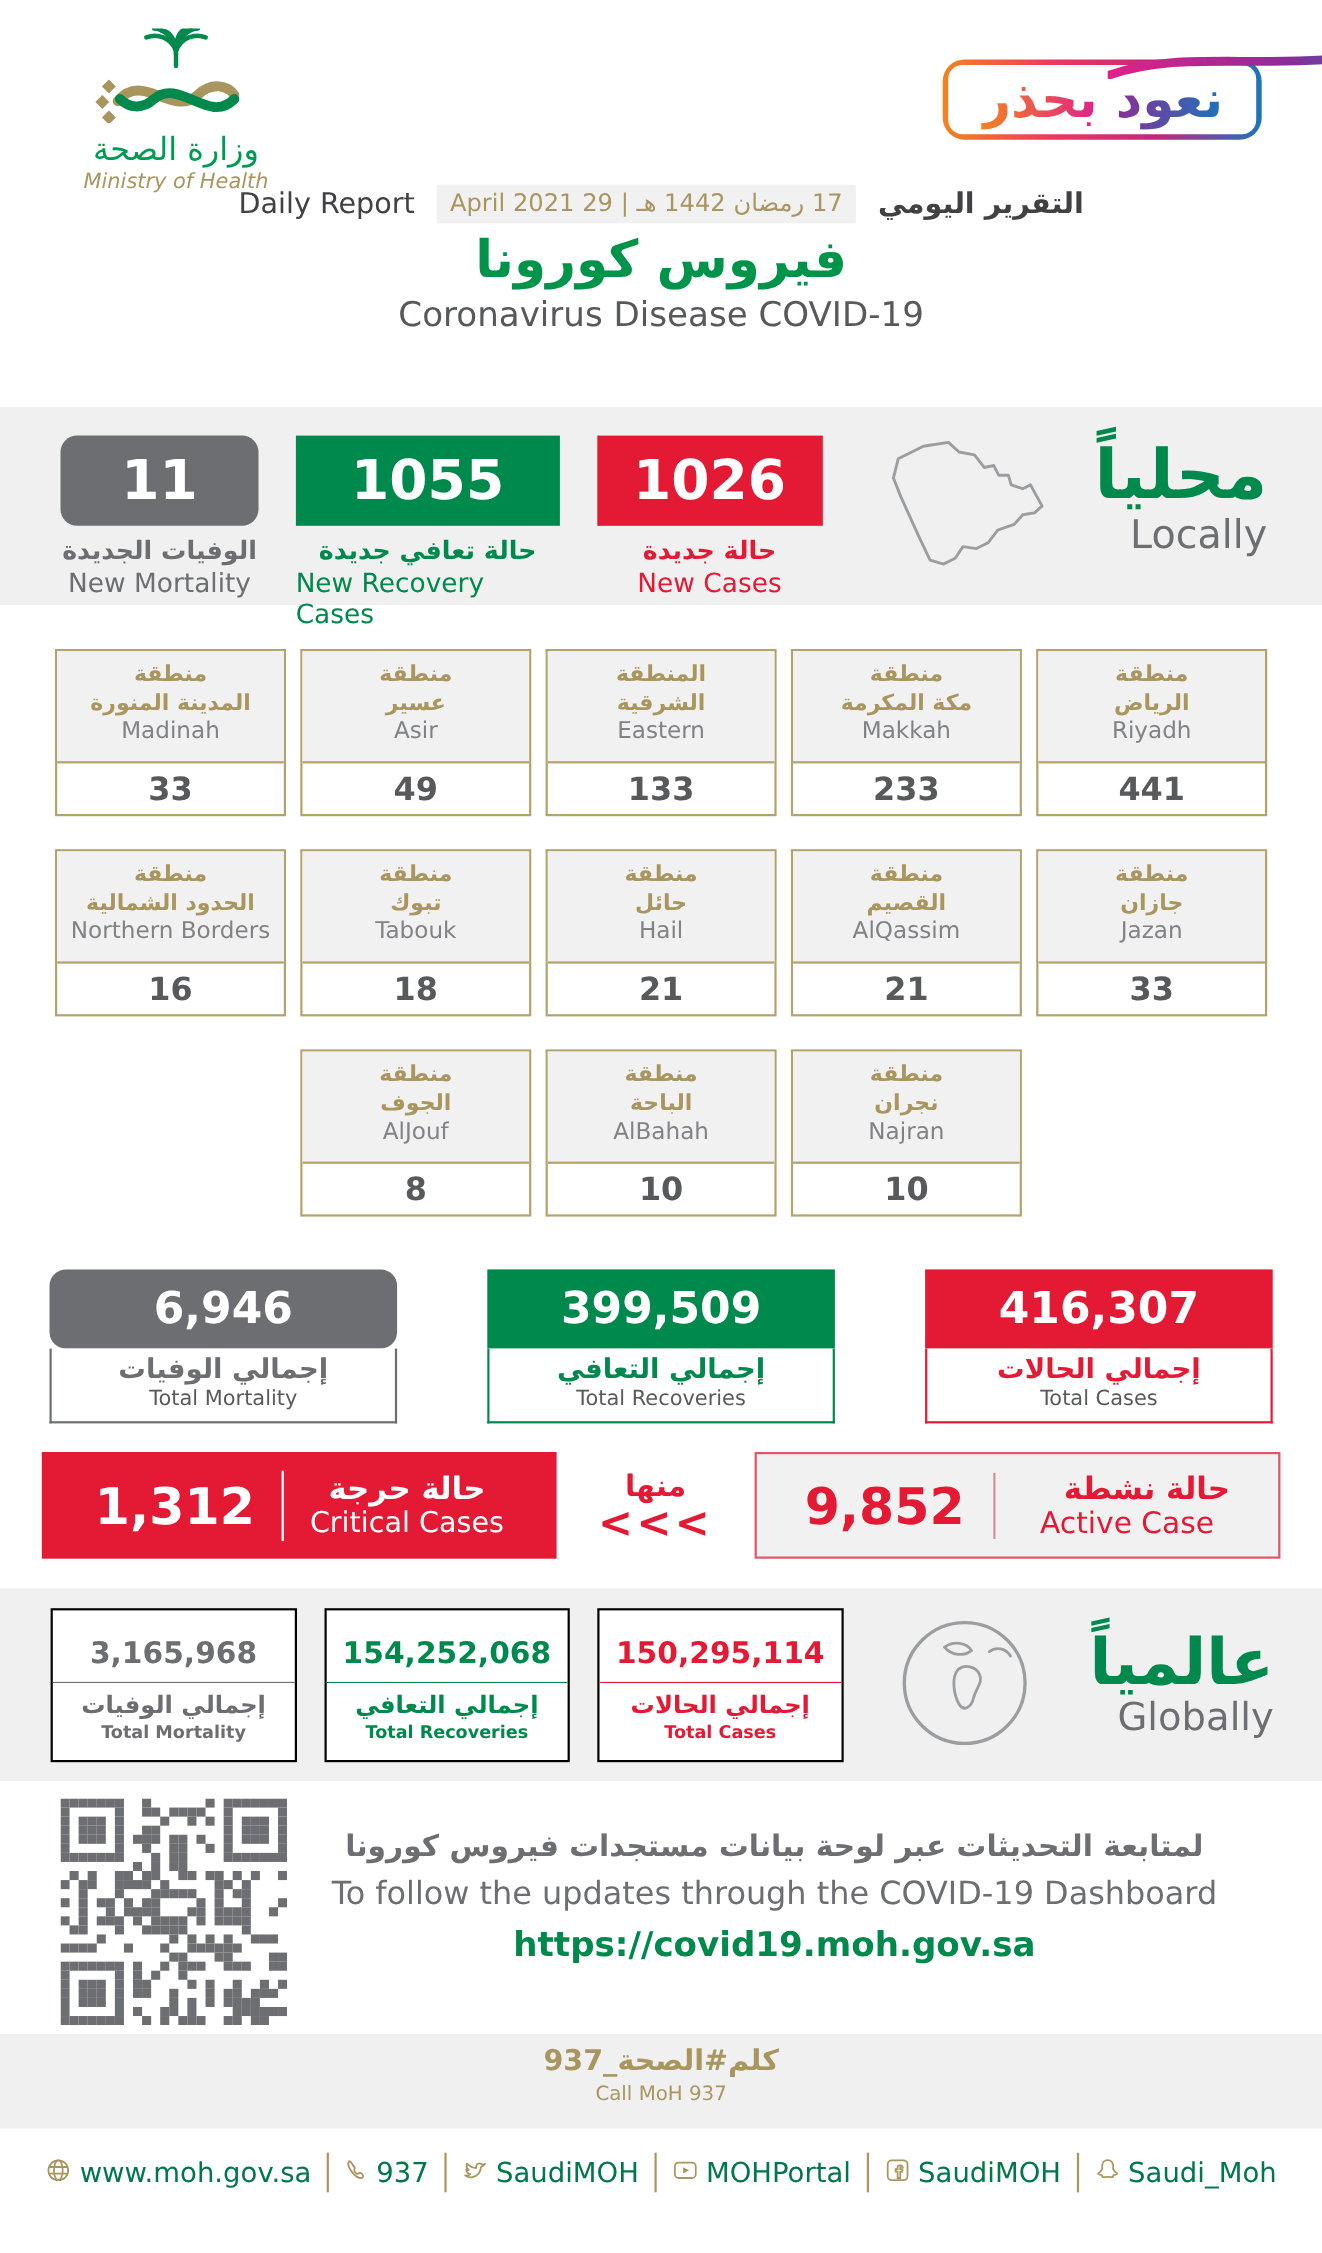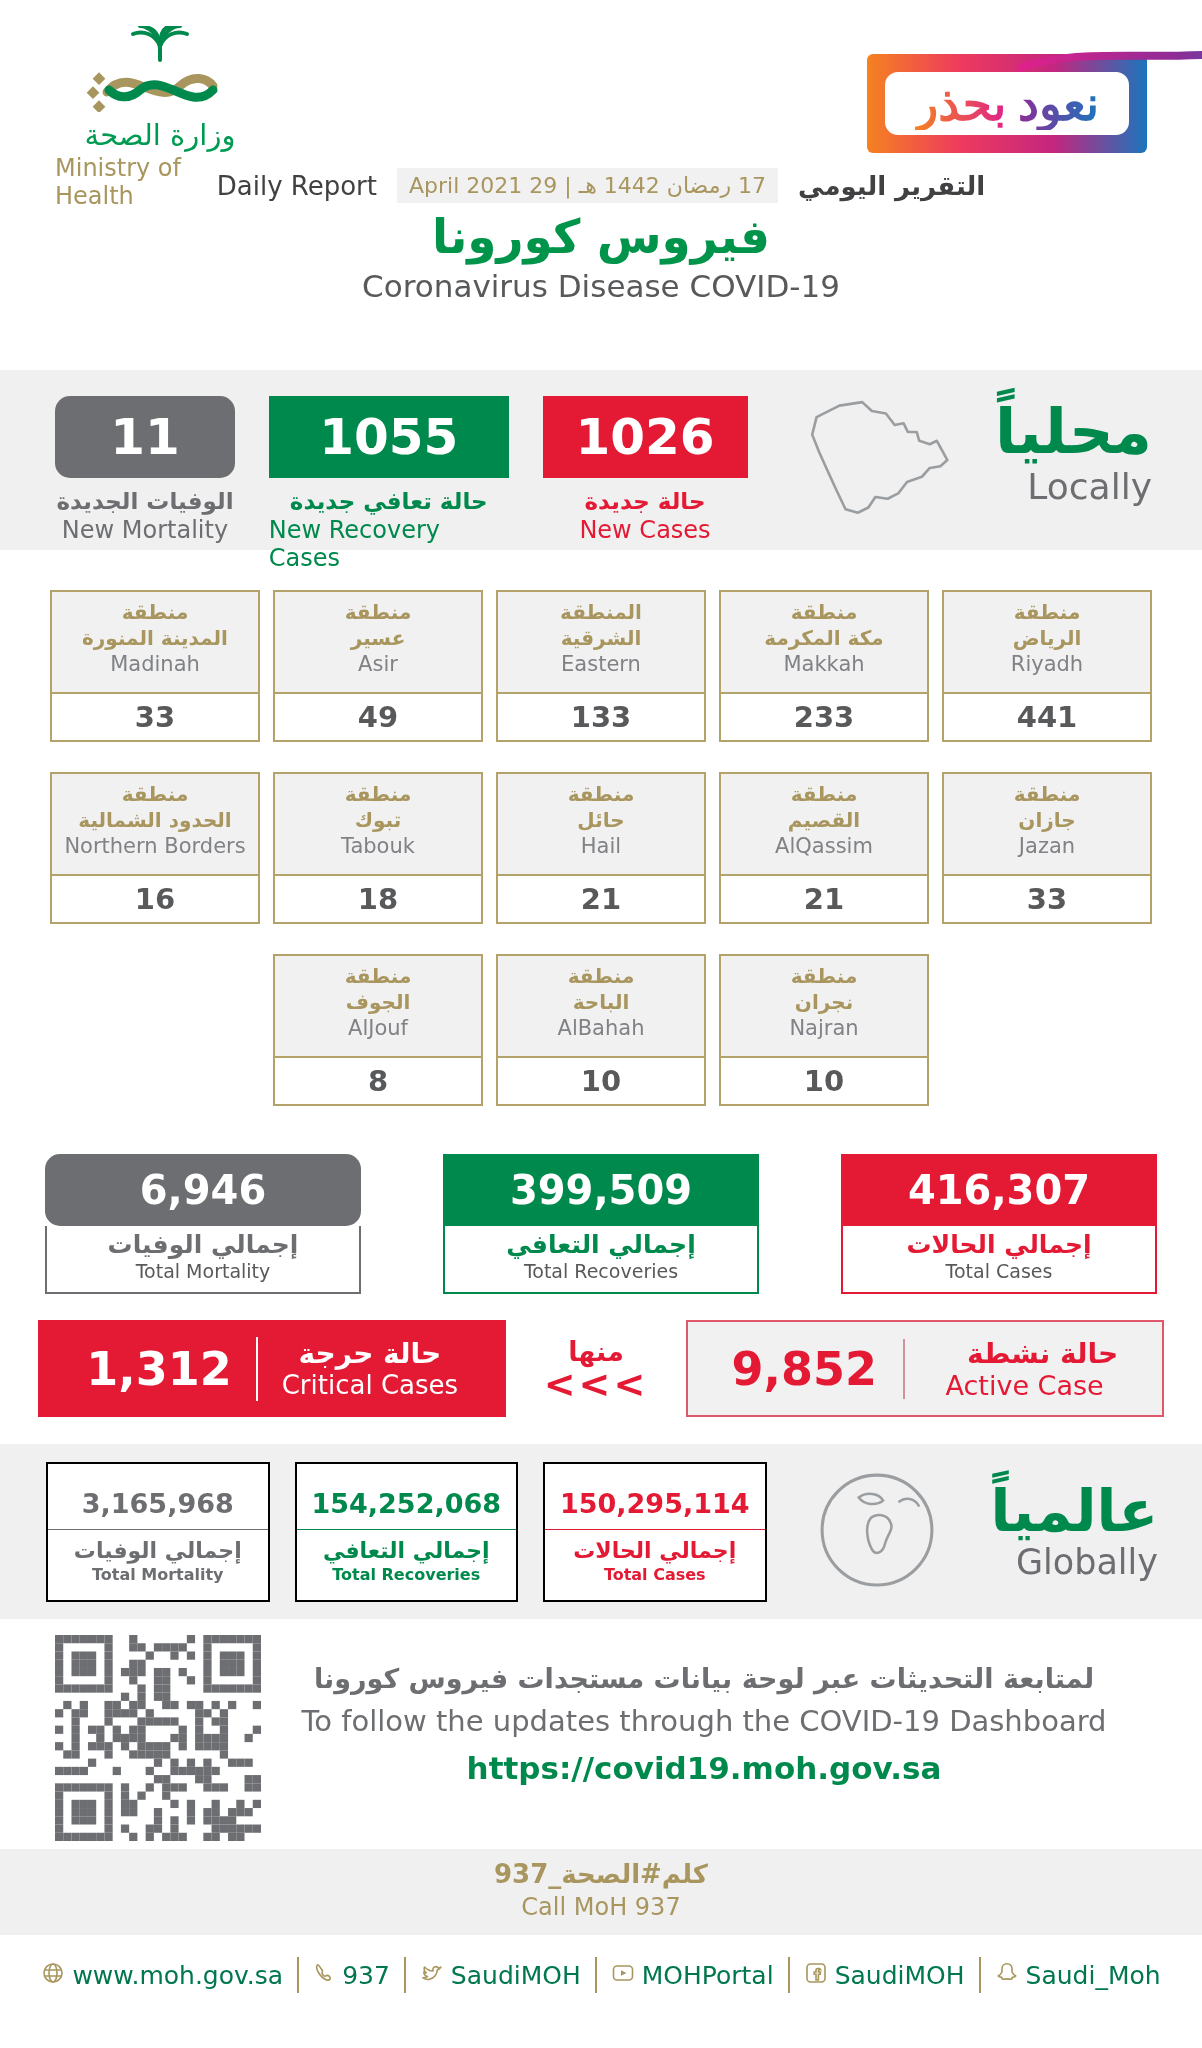--- a/index.html
+++ b/index.html
@@ -3,23 +3,23 @@
 <meta charset="utf-8">
 <style>
   * { margin:0; padding:0; box-sizing:border-box; }
   body { font-family:"DejaVu Sans", sans-serif; background:#ffffff; }
   .page { width:1202px; height:2048px; background:#fff; overflow:hidden; position:relative; }
 
   
   .hdr { display:flex; justify-content:space-between; padding:26px 55px 0 55px; height:166px; }
   .logo-col { display:flex; flex-direction:column; align-items:center; width:210px; }
   .logo-ar { color:#009b52; font-size:29px; margin-top:2px; }
-  .logo-en { color:#a8965e; font-size:24px; margin-top:2px; }
+  .logo-en { color:#a8965e; font-size:19px; margin-top:2px;font-style:italic; }
   .badge-wrap { position:relative; margin-top:28px; }
-  .badge-outer { background:linear-gradient(90deg,#f58220,#ee3a5e,#c4267f,#1b75bc); border-radius:6px; padding:18px;font-family:Liberation Serif, serif; }
+  .badge-outer { background:linear-gradient(90deg,#f58220,#ee3a5e,#c4267f,#1b75bc); border-radius:20px; padding:5px; }
   .badge-inner { background:#fff; border-radius:13px; padding:4px 30px; }
   .badge-text { font-size:47px; font-weight:bold; white-space:nowrap; }
   .badge-text .w1 { background-image:linear-gradient(90deg,#8b2d97,#1b75bc); }
   .badge-text .w2 { background-image:linear-gradient(90deg,#f58220,#e0218a); }
   .badge-text span { color:#c4267f; -webkit-background-clip:text; background-clip:text; -webkit-text-fill-color:transparent; }
   .badge-swoosh { position:absolute; top:-16px; left:150px; }
 
   
   .report-row { display:flex; justify-content:center; align-items:center; gap:20px; margin-top:2px; }
   .report-en { font-size:26px; color:#414042; }
@@ -94,21 +94,21 @@
   .qr-row { display:flex; margin-top:16px; padding:0 55px; align-items:flex-start; }
   .qr-box { flex:0 0 206px; }
   .dash-text { flex:1; text-align:center; padding-top:28px; }
   .dash-ar { color:#6d6e71; font-size:27px; font-weight:bold; }
   .dash-en { color:#6d6e71; font-size:29px; margin-top:10px; }
   .dash-url { color:#00894c; font-size:31px; font-weight:bold; margin-top:12px; display:inline-block; }
 
   
   .call-band { margin-top:4px; height:86px; text-align:center; padding-top:10px; }
   .call-ar { color:#a8965e; font-size:26px; font-weight:bold; }
-  .call-en { color:#a8965e; font-size:24px; margin-top:4px; }
+  .call-en { color:#a8965e; font-size:18px; margin-top:4px; }
 
   
   .foot { display:flex; justify-content:center; align-items:center; gap:14px; margin-top:22px; }
   .flink { display:flex; align-items:center; gap:7px; }
   .flink .lbl { color:#00774c; font-size:25px; }
   .vbar { width:2px; height:36px; background:#a8965e; }
 </style>
 </head>
 <body>
 

